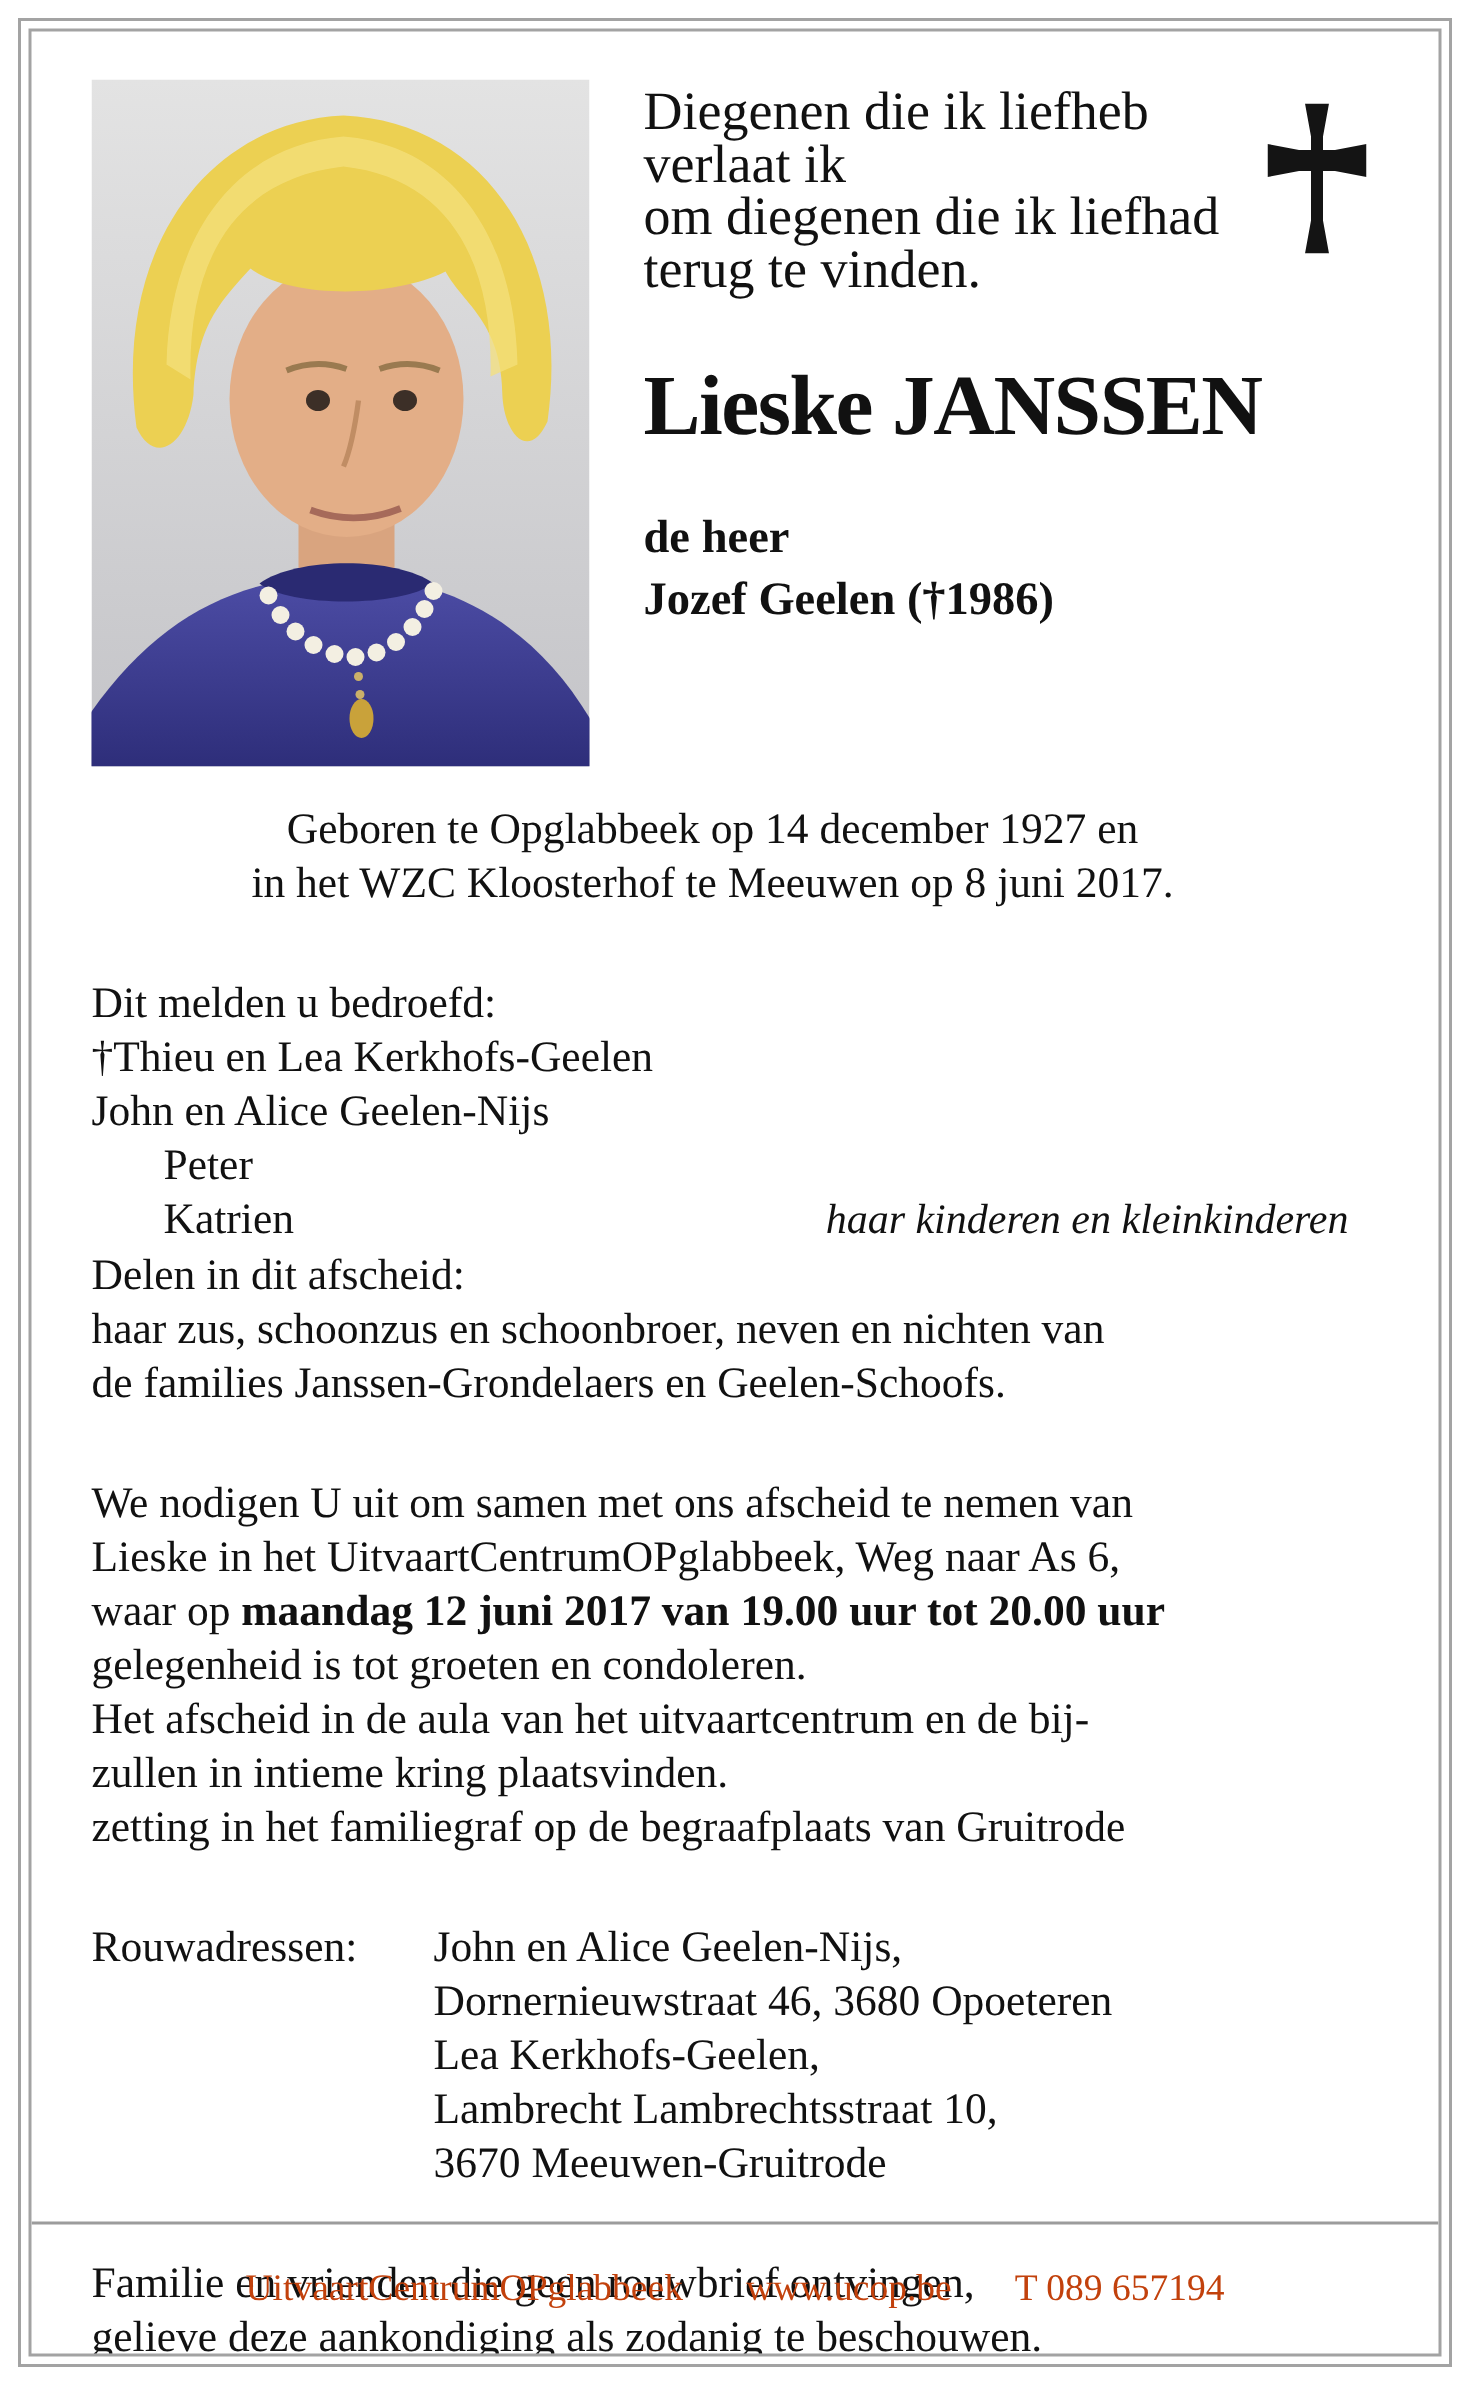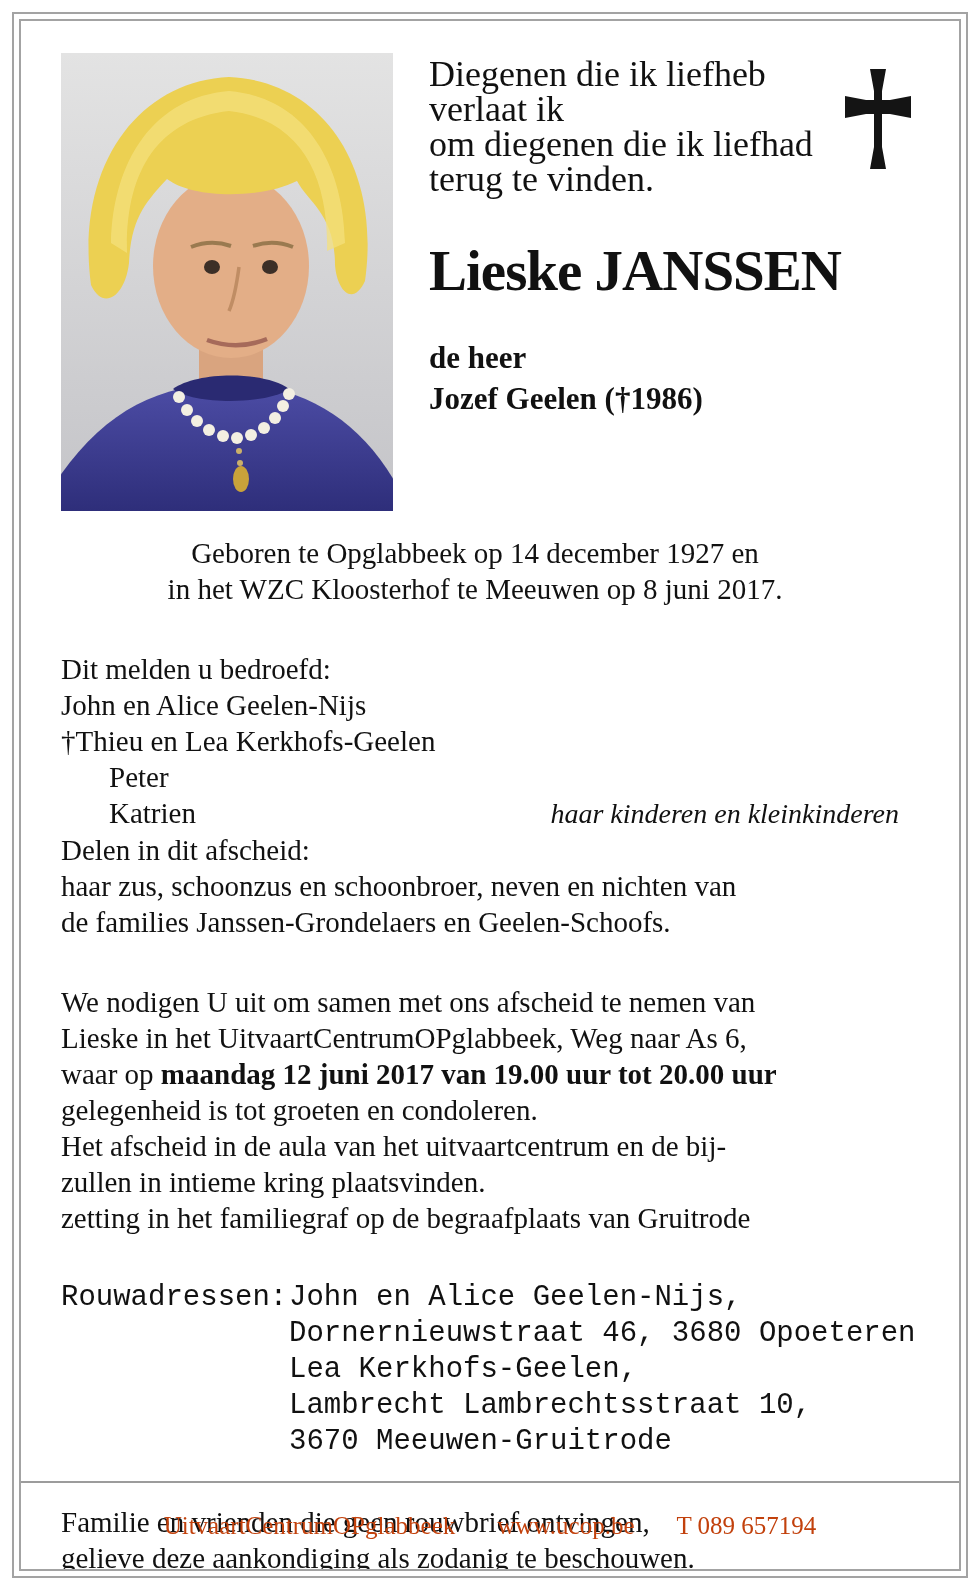--- a/index.html
+++ b/index.html
@@ -24,21 +24,21 @@
 
   .birth{margin-top:24px;text-align:center;font-size:29px;line-height:36px;padding-right:30px;}
 
   .body-block{padding:0 48px 0 40px;font-size:29px;line-height:36px;}
   .mt{margin-top:44px;}
   .indent{padding-left:48px;}
   .row-split{display:flex;justify-content:space-between;align-items:baseline;}
   .relation{font-style:italic;font-size:28px;padding-right:12px;}
   b,.bold{font-weight:bold;}
 
-  .addresses{display:flex;font-family:Liberation Mono, monospace;}
+  .addresses{display:flex;}
   .addr-label{flex:0 0 228px;}
   .addr-lines div{white-space:nowrap;}
 
   .footer{
     position:absolute;left:0;right:0;bottom:0;height:86px;
     border-top:2px solid #9c9c9c;
     display:flex;align-items:center;justify-content:center;gap:42px;
     font-size:25px;color:#c2410c;
   }
 </style>
@@ -113,22 +113,22 @@
     </div>
   </div>
 
   <div class="birth">
     <div>Geboren te Opglabbeek op 14 december 1927 en</div>
     <div>in het WZC Kloosterhof te Meeuwen op 8 juni 2017.</div>
   </div>
 
   <div class="body-block mt">
     <div>Dit melden u bedroefd:</div>
+    <div>†Thieu en Lea Kerkhofs-Geelen</div>
     <div>John en Alice Geelen-Nijs</div>
-    <div>†Thieu en Lea Kerkhofs-Geelen</div>
     <div class="indent">Peter</div>
     <div class="row-split">
       <div class="indent">Katrien</div>
       <div class="relation">haar kinderen en kleinkinderen</div>
     </div>
     <div>Delen in dit afscheid:</div>
     <div>haar zus, schoonzus en schoonbroer, neven en nichten van</div>
     <div>de families Janssen-Grondelaers en Geelen-Schoofs.</div>
   </div>
 

